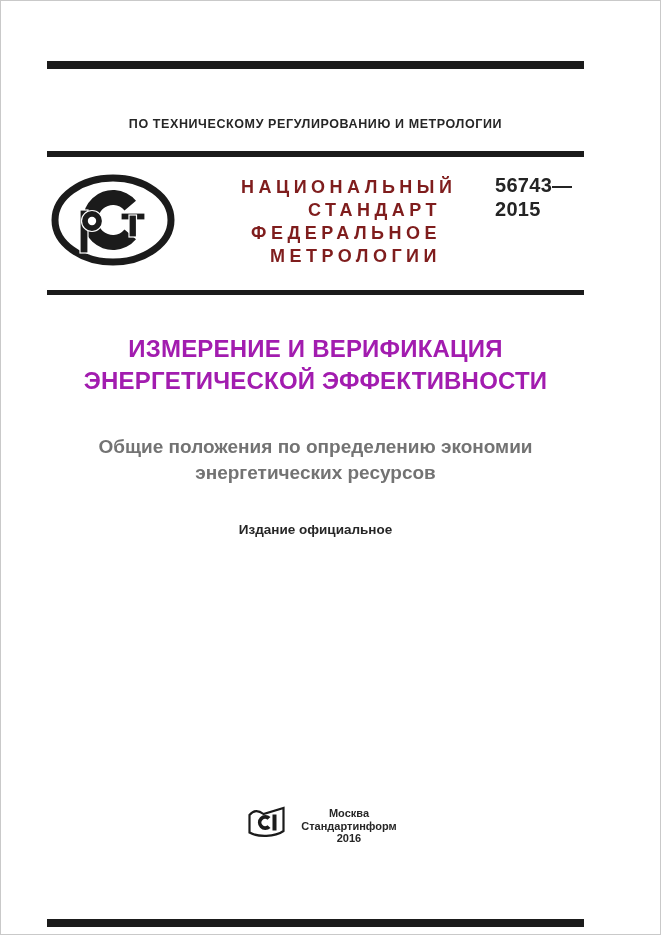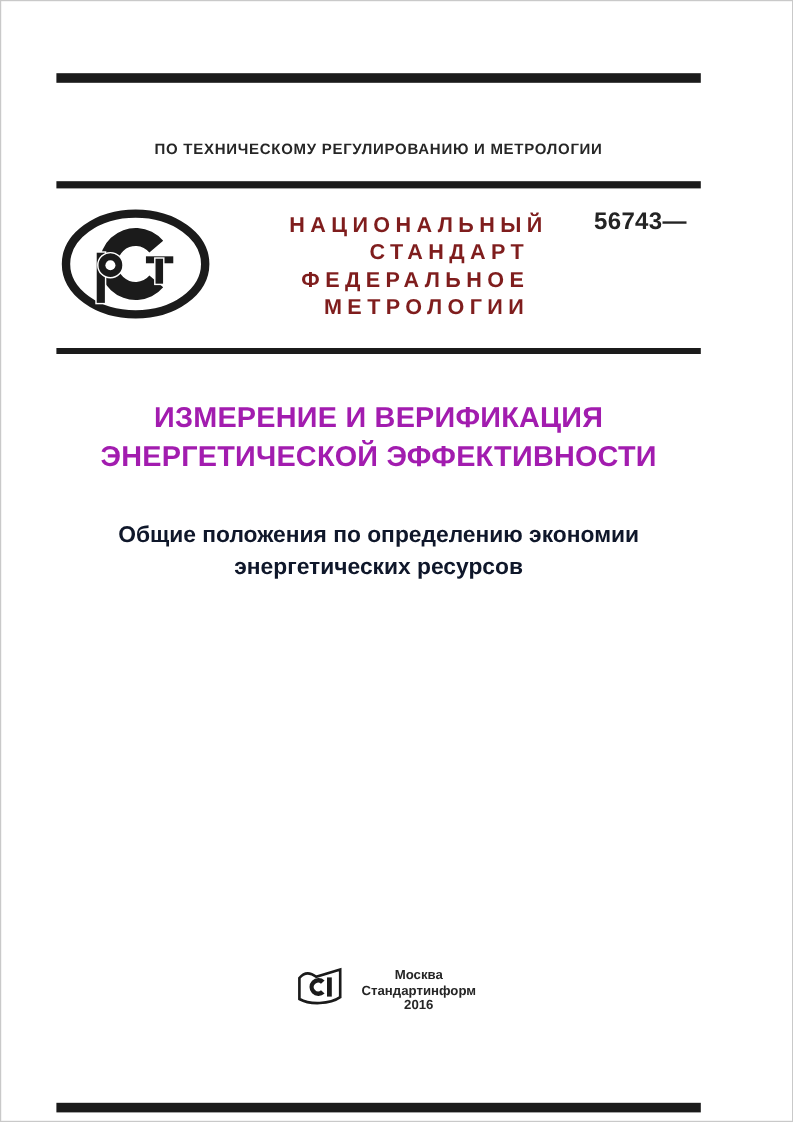--- a/index.html
+++ b/index.html
@@ -41,21 +41,21 @@
   }
 
   .doc-title{
     position:absolute;left:46px;top:332px;width:537px;
     text-align:center;font-weight:bold;font-size:24px;line-height:32px;
     color:#a21caf;letter-spacing:.2px;
   }
   .doc-subtitle{
     position:absolute;left:46px;top:433px;width:537px;
     text-align:center;font-weight:bold;font-size:19px;line-height:26px;
-    color:#0f172a;
+    color:#737373;
   }
   .edition-note{
     position:absolute;left:46px;top:521px;width:537px;
     text-align:center;font-weight:bold;font-size:13.5px;color:#262626;
   }
 
   .publisher-logo{position:absolute;left:247px;top:805px;width:37px;height:33px;}
   .imprint{
     position:absolute;left:292px;top:806px;width:112px;
     text-align:center;font-weight:bold;font-size:11px;line-height:12.5px;
@@ -96,34 +96,36 @@
 
   <div class="std-heading">
     <div>НАЦИОНАЛЬНЫЙ</div>
     <div>СТАНДАРТ</div>
     <div>ФЕДЕРАЛЬНОЕ</div>
     <div>МЕТРОЛОГИИ</div>
   </div>
 
   <div class="designation">
     <div>56743—</div>
+    <div>2015</div>
   </div>
 
   <div class="rule rule-3"></div>
 
   <div class="doc-title">
     <div>ИЗМЕРЕНИЕ И ВЕРИФИКАЦИЯ</div>
     <div>ЭНЕРГЕТИЧЕСКОЙ ЭФФЕКТИВНОСТИ</div>
   </div>
 
   <div class="doc-subtitle">
     <div>Общие положения по определению экономии</div>
     <div>энергетических ресурсов</div>
   </div>
 
+  <div class="edition-note">Издание официальное</div>
 
   <svg class="publisher-logo" viewBox="0 0 37 33" xmlns="http://www.w3.org/2000/svg">
     <path d="M1.5 9 C 6 3.5, 11 4.5, 15.5 8 L 35.5 2 L 35.5 25 C 27 31, 10 31.5, 1.5 26.5 Z" fill="#ffffff" stroke="#1b1b1b" stroke-width="2.2"></path>
 
     <path d="M 22.5 11
              A 7.5 7.5 0 1 0 22.5 22
              L 19.5 19.2
              A 3.6 3.6 0 1 1 19.5 13.8
              Z" fill="#1b1b1b"></path>
 

